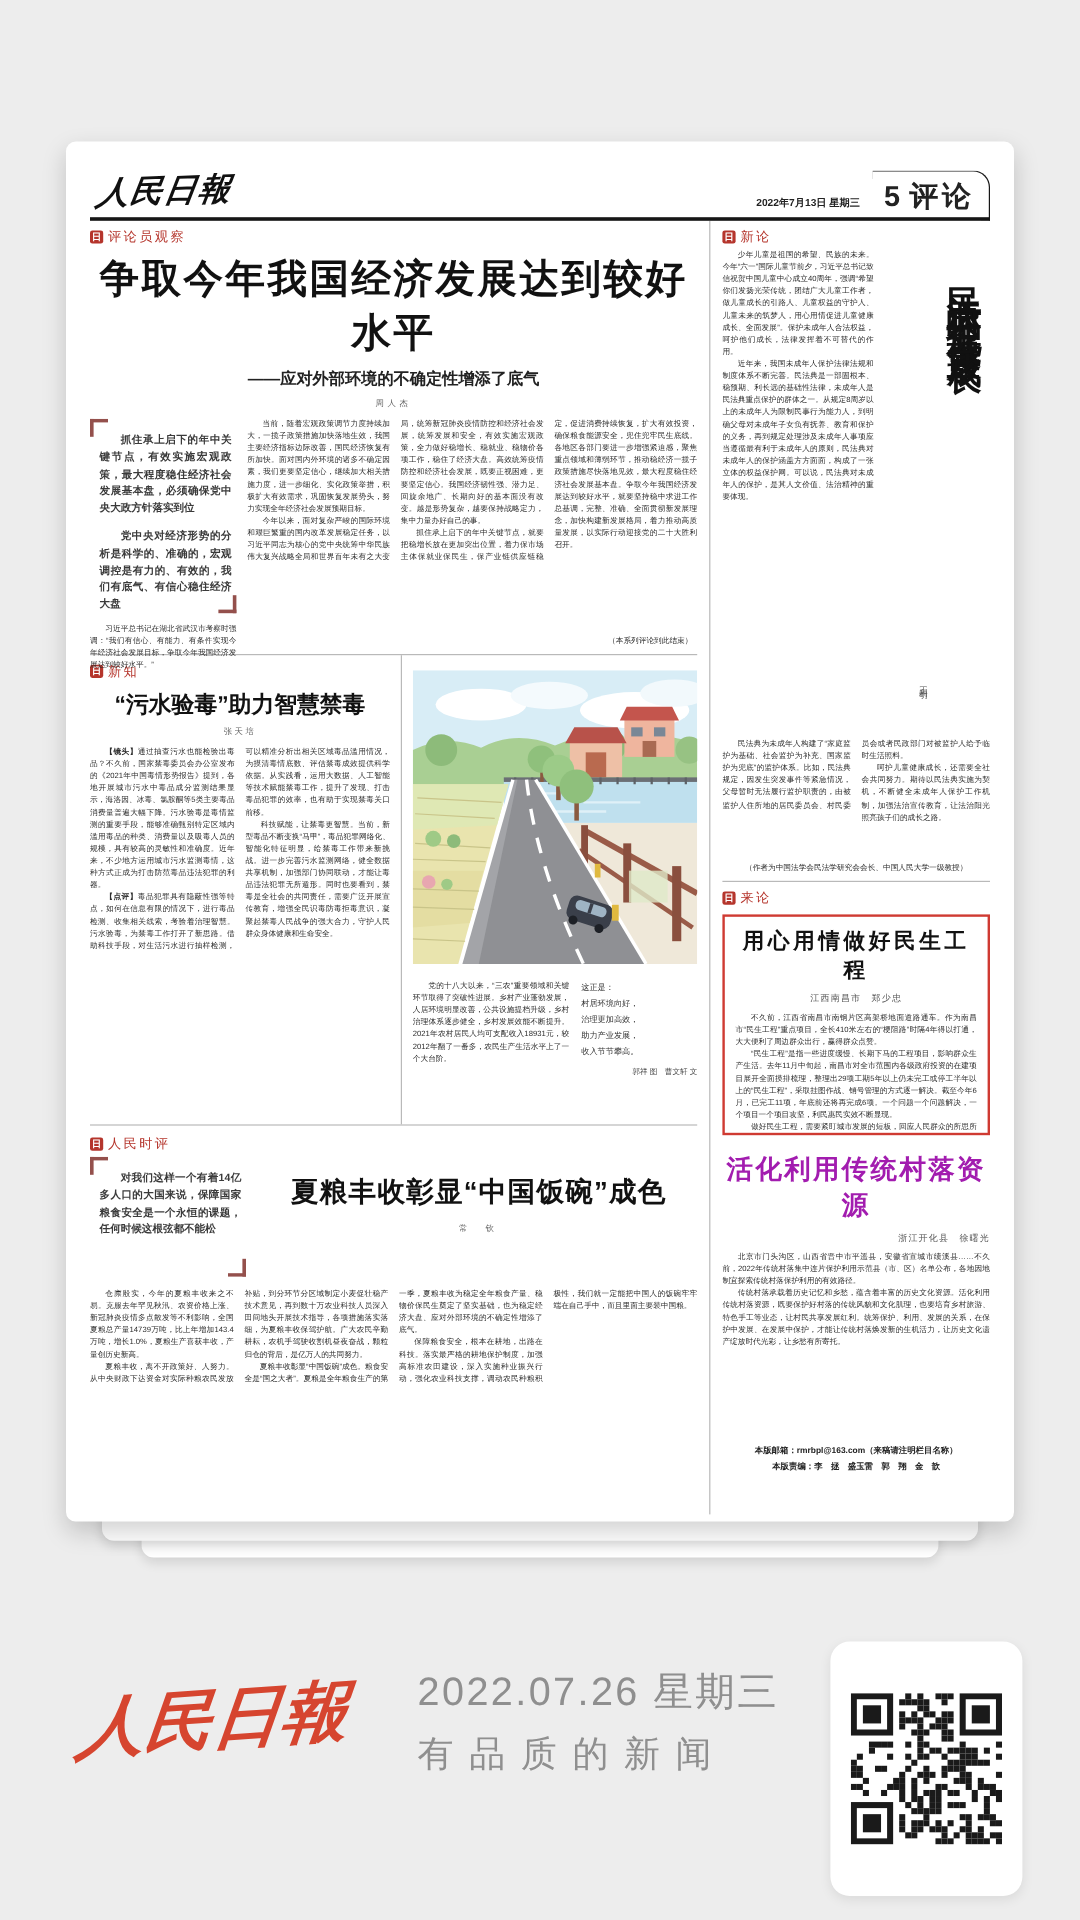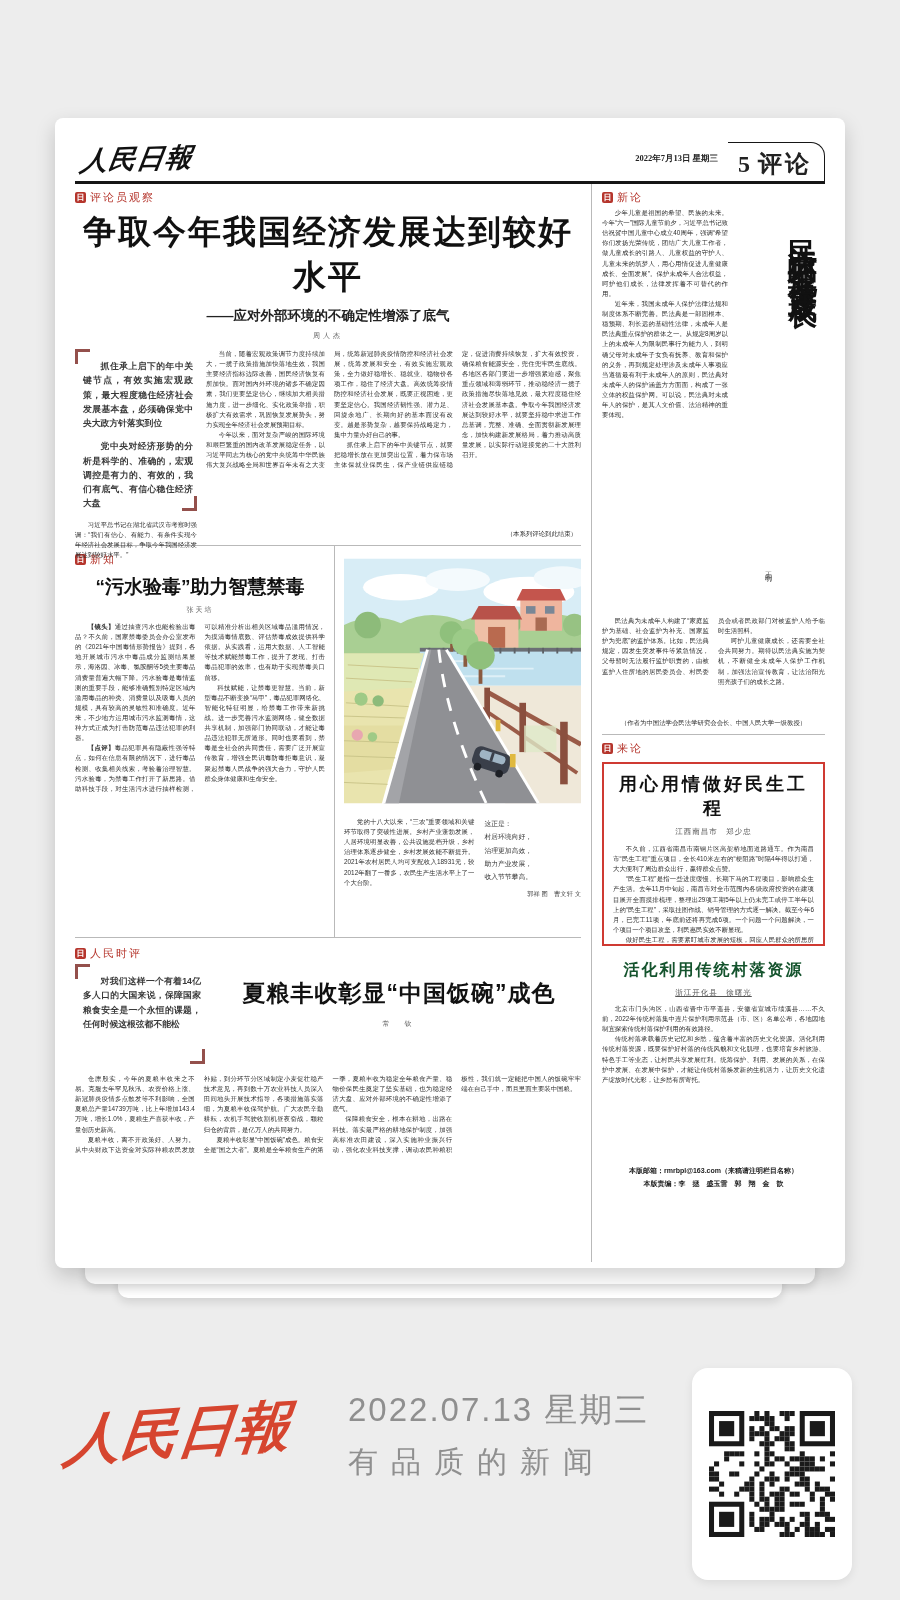--- a/index.html
+++ b/index.html
@@ -22,21 +22,21 @@
     box-shadow:0 8px 20px rgba(0,0,0,.18);
     padding:16px 20px 0 20px;
   }
   
   .mast { position:relative; height:50px; border-bottom:3px solid #161616; }
   .mast-logo {
     position:absolute; left:6px; bottom:4px;
     font-size:27px; font-weight:900; font-style:italic;
     transform:skewX(-10deg) rotate(-2deg); letter-spacing:1px; color:#111;
   }
-  .mast-right { position:absolute; right:0; bottom:-3px; display:flex; align-items:center;font-family:Liberation Serif, serif; }
+  .mast-right { position:absolute; right:0; bottom:-3px; display:flex; align-items:flex-end; }
   .mast-date { font-size:8.5px; font-weight:700; color:#222; margin-right:10px; margin-bottom:8px; }
   .corner {
     border-top:1.5px solid #161616; border-right:1.5px solid #161616;
     border-top-right-radius:14px; padding:5px 12px 4px 10px;
     display:flex; align-items:baseline; gap:8px;
   }
   .pnum { font-size:24px; font-weight:900; }
   .psec { font-size:24px; font-weight:900; letter-spacing:3px; }
   
   .main { display:flex; height:1078px; }
@@ -100,22 +100,22 @@
   }
   .vauthor { position:absolute; right:52px; bottom:40px; writing-mode:vertical-rl; font-size:7px; color:#555; letter-spacing:2px; }
   .xl-cols { column-count:2; column-gap:9px; height:96px; overflow:hidden; margin-top:4px; }
   .xl-sig { text-align:center; font-size:6.4px; color:#2d2d2d; margin:7px 0 6px; }
   .rdiv { border-top:1px solid #b9b9b9; margin:2px 0 2px; }
   
   .lbox { border:2px solid #cf3a32; padding:8px 9px 6px; margin-top:7px; height:184px; overflow:hidden; }
   .l-title { text-align:center; font-size:18px; font-weight:900; letter-spacing:3px; color:#111; }
   .l-byl { text-align:center; font-size:7.5px; color:#555; margin:7px 0 7px; letter-spacing:1px; }
   
-  .v-title { text-align:center; font-size:16px; font-weight:900; letter-spacing:2px; margin-top:14px; color:#14532d; }
-  .v-byl { text-align:center; font-size:7.5px; color:#555; margin:7px 0 6px; letter-spacing:1px;text-decoration:underline; }
+  .v-title { text-align:center; font-size:22px; font-weight:900; letter-spacing:2px; margin-top:14px; color:#a21caf; }
+  .v-byl { text-align:right; font-size:7.5px; color:#555; margin:7px 0 6px; letter-spacing:1px; }
   .v-text { height:150px; overflow:hidden; }
   
   .mailbox { margin-top:10px; text-align:center; font-size:7px; font-weight:700; color:#222; line-height:1.9; }
   
   .footer { position:absolute; left:0; top:1366px; width:900px; height:234px; }
   .f-logo {
     position:absolute; left:66px; top:28px; width:280px;
     font-size:56px; font-weight:900; font-style:italic; color:#d6452f;
     transform:skewX(-10deg) rotate(-4deg); letter-spacing:0px; white-space:nowrap;
   }
@@ -381,21 +381,21 @@
       <div class="mailbox">
         <div>本版邮箱：rmrbpl@163.com（来稿请注明栏目名称）</div>
         <div>本版责编：李　拯　盛玉雷　郭　翔　金　歆</div>
       </div>
     </div>
   </div>
 </div>
 
 <div class="footer">
   <div class="f-logo">人民日報</div>
-  <div class="f-date">2022.07.13 星期三</div>
+  <div class="f-date">2022.07.26 星期三</div>
   <div class="f-slogan">有品质的新闻</div>
   <div class="qcard">
     <svg id="qr-svg" width="126" height="126" viewBox="0 0 150 150">
         <rect x="54" y="0" width="6" height="6" fill="#1a1a1a"></rect>
         <rect x="66" y="0" width="6" height="6" fill="#1a1a1a"></rect>
         <rect x="84" y="0" width="6" height="6" fill="#1a1a1a"></rect>
         <rect x="90" y="0" width="6" height="6" fill="#1a1a1a"></rect>
         <rect x="96" y="0" width="6" height="6" fill="#1a1a1a"></rect>
         <rect x="48" y="6" width="6" height="6" fill="#1a1a1a"></rect>
         <rect x="54" y="6" width="6" height="6" fill="#1a1a1a"></rect>

